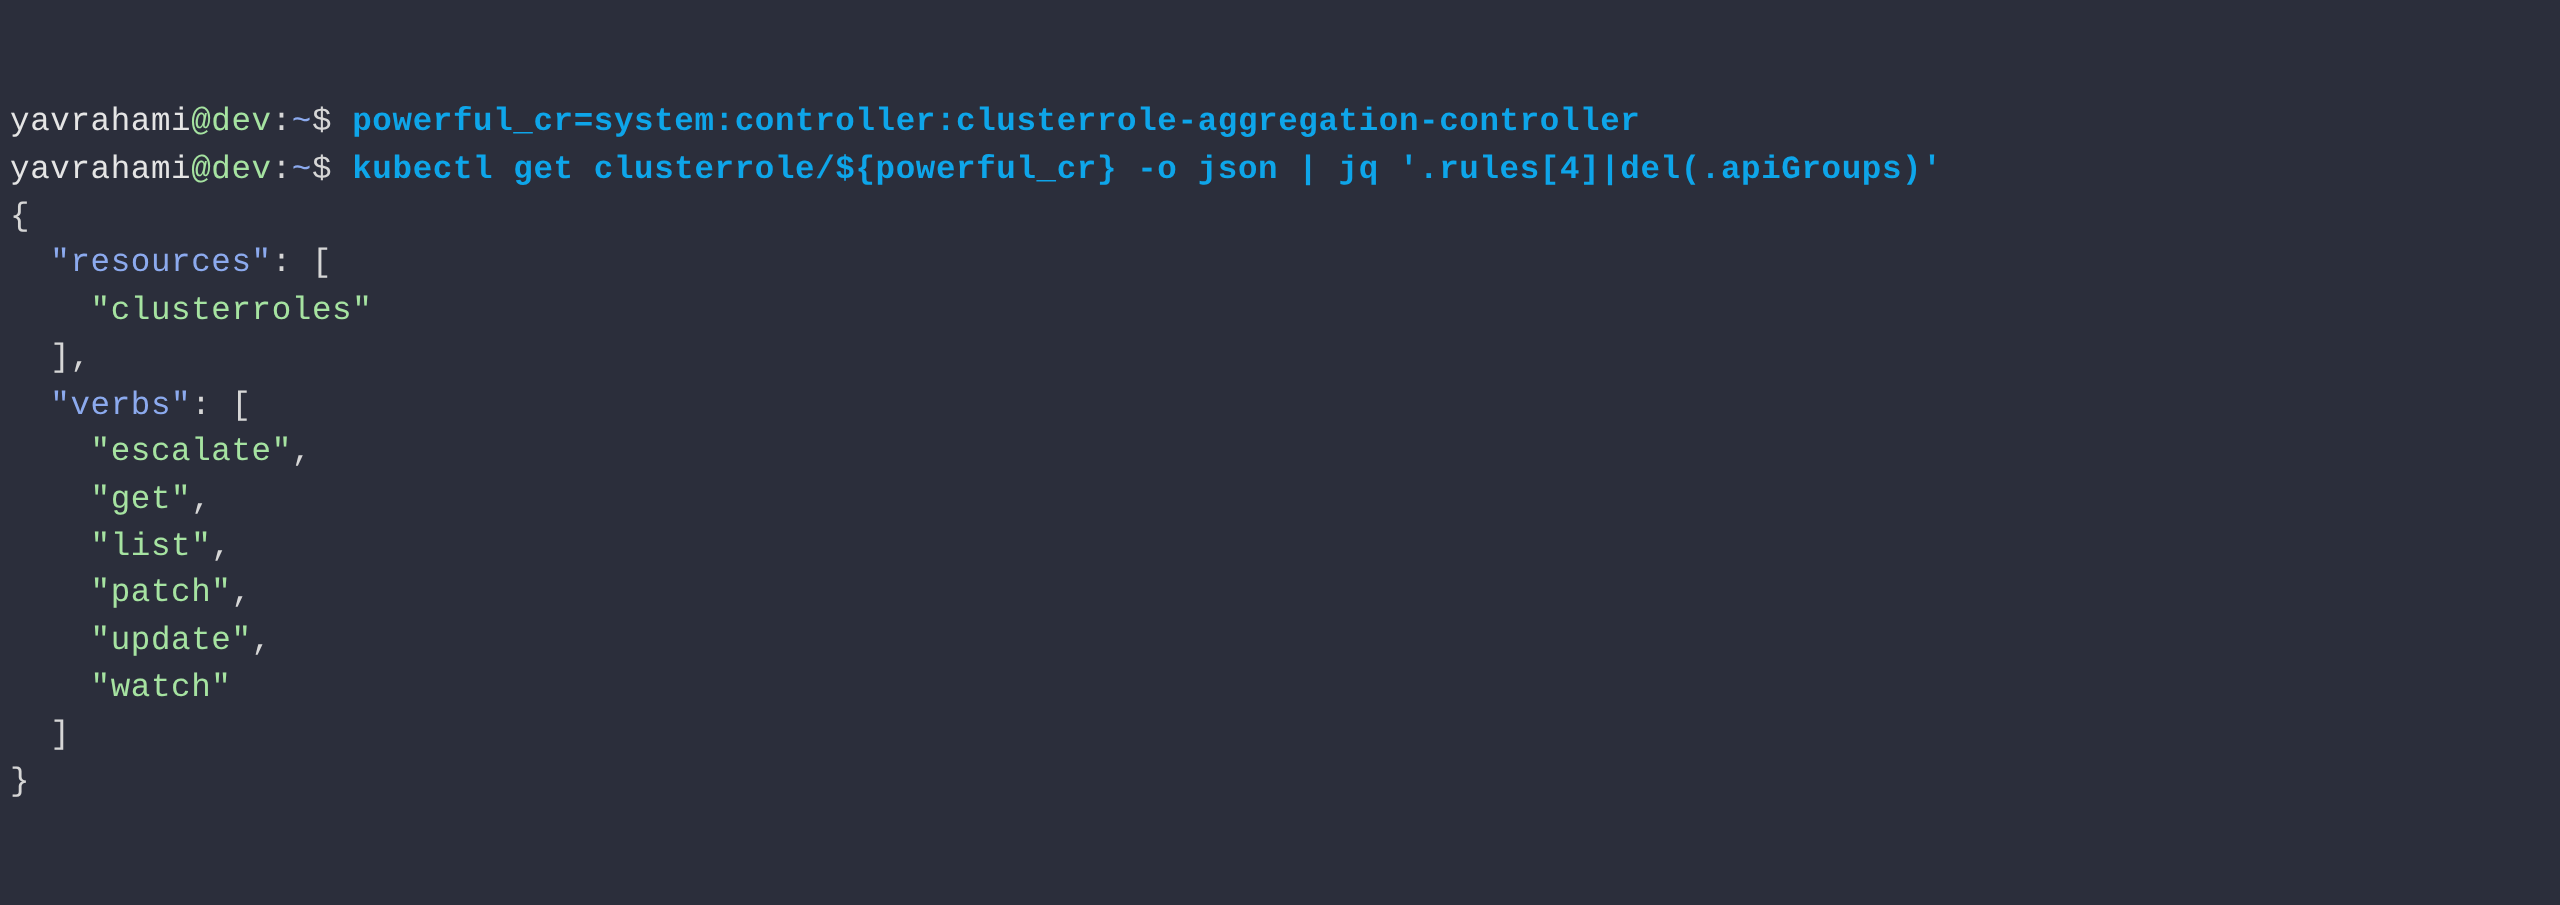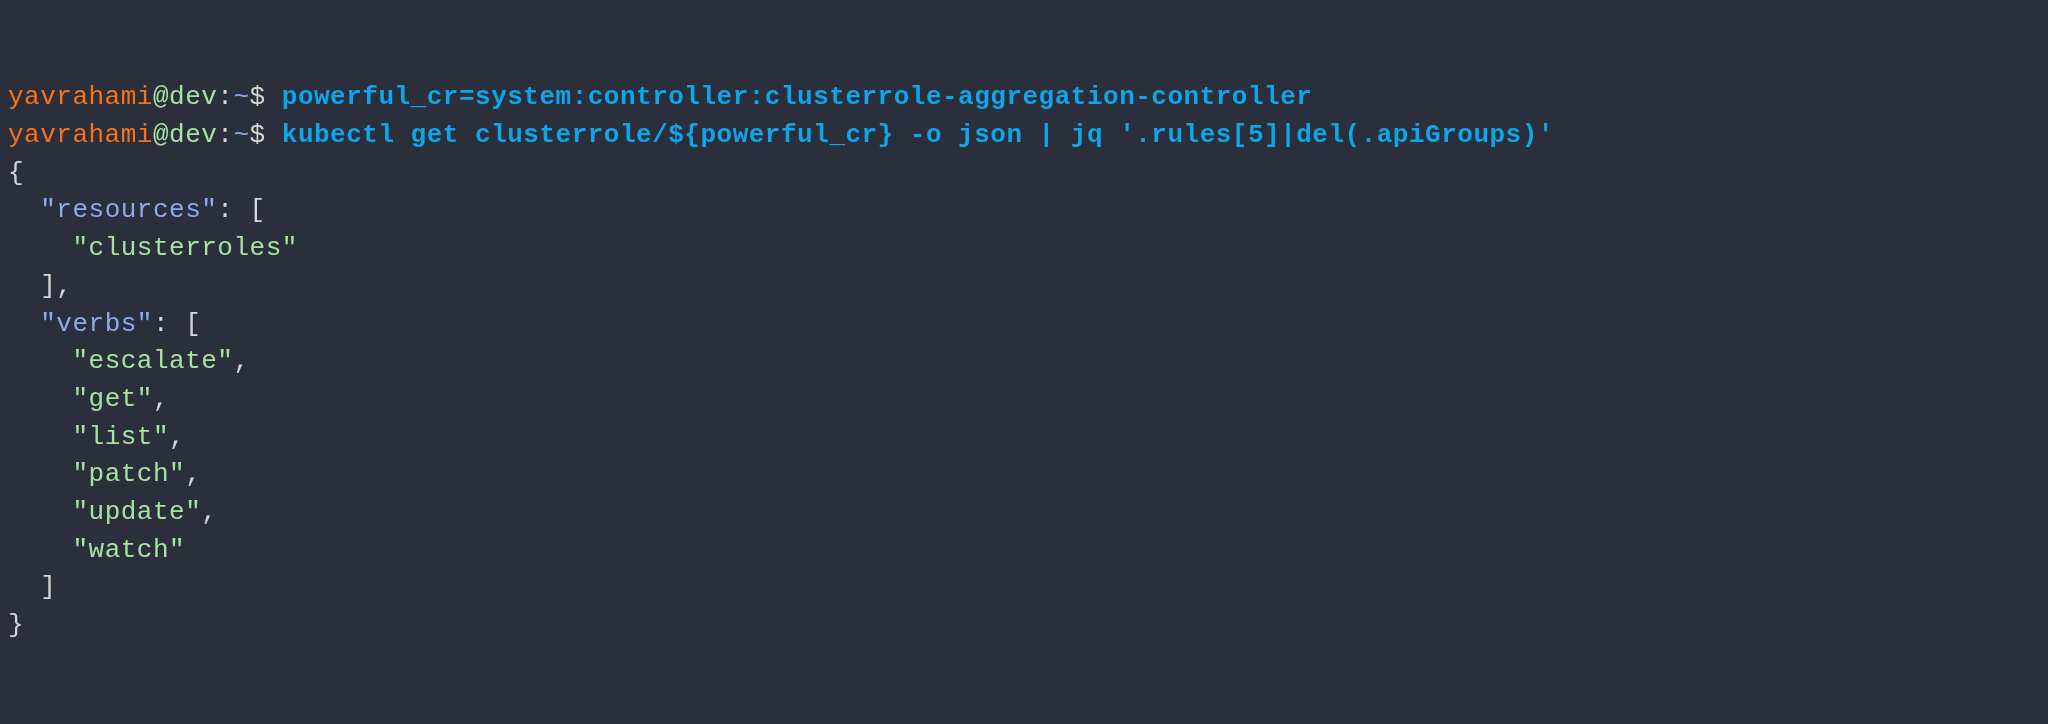--- a/index.html
+++ b/index.html
@@ -11,21 +11,21 @@
       background-color: #2b2e3b;
       font-family: 'Menlo', 'Monaco', 'Consolas', 'Courier New', monospace;
       font-size: 26px;
       line-height: 1.45;
       color: #d6d6d6;
       padding: 4px 8px;
       white-space: pre;
       letter-spacing: 0.5px;
     }
     .user {
-      color: #f97316;
+      color: #e5e5e5;
       text-align: right;
     }
     .host {
       color: #a6e3a1;
       text-align: center;
     }
     .at {
       color: #a6e3a1;
     }
     .colon {
@@ -51,21 +51,21 @@
       color: #a6e3a1;
     }
     .punct {
       color: #d6d6d6;
     }
   </style>
 </head>
 <body>
 
 <div><span><span class="user">yavrahami</span><span class="at">@</span><span class="host">dev</span><span class="colon">:</span><span class="path">~</span><span class="dollar">$</span><span class="cmd"> </span><span class="cmd">powerful_cr=system:controller:clusterrole-aggregation-controller</span></span>
-<span><span class="user">yavrahami</span><span class="at">@</span><span class="host">dev</span><span class="colon">:</span><span class="path">~</span><span class="dollar">$</span><span class="cmd"> </span><span class="cmd">kubectl get clusterrole/${powerful_cr} -o json | jq '.rules[5]|del(.apiGroups)'</span></span>
+<span><span class="user">yavrahami</span><span class="at">@</span><span class="host">dev</span><span class="colon">:</span><span class="path">~</span><span class="dollar">$</span><span class="cmd"> </span><span class="cmd">kubectl get clusterrole/${powerful_cr} -o json | jq '.rules[4]|del(.apiGroups)'</span></span>
 <span class="brace">{</span>
   <span class="key">"resources"</span><span class="punct">: [</span>
     <span class="val">"clusterroles"</span>
   <span class="punct">],</span>
   <span class="key">"verbs"</span><span class="punct">: [</span>
     <span class="val">"escalate"</span><span class="punct">,</span>
     <span class="val">"get"</span><span class="punct">,</span>
     <span class="val">"list"</span><span class="punct">,</span>
     <span class="val">"patch"</span><span class="punct">,</span>
     <span class="val">"update"</span><span class="punct">,</span>

